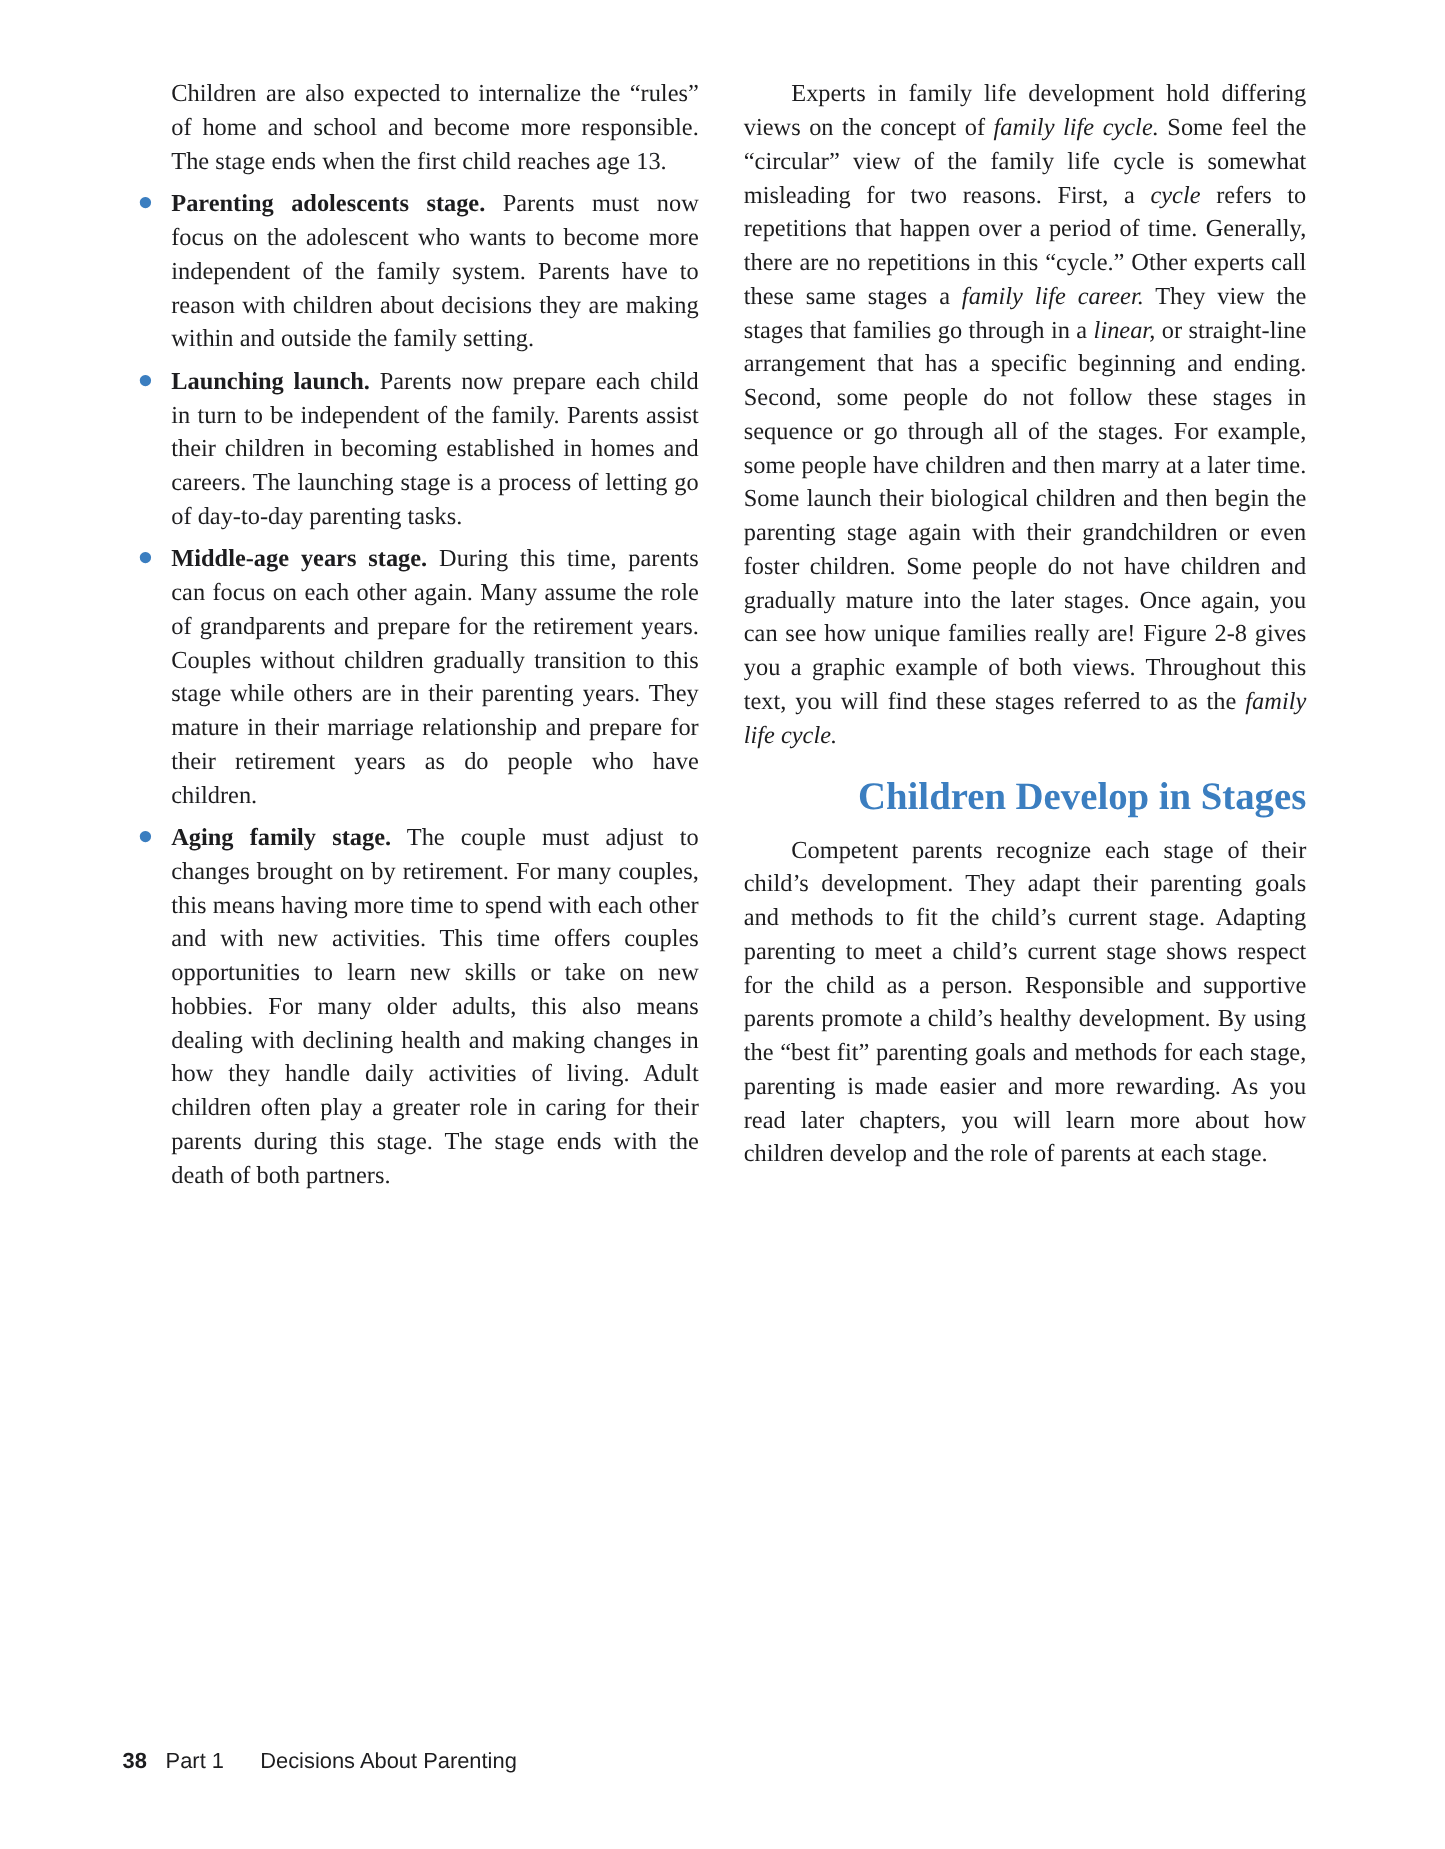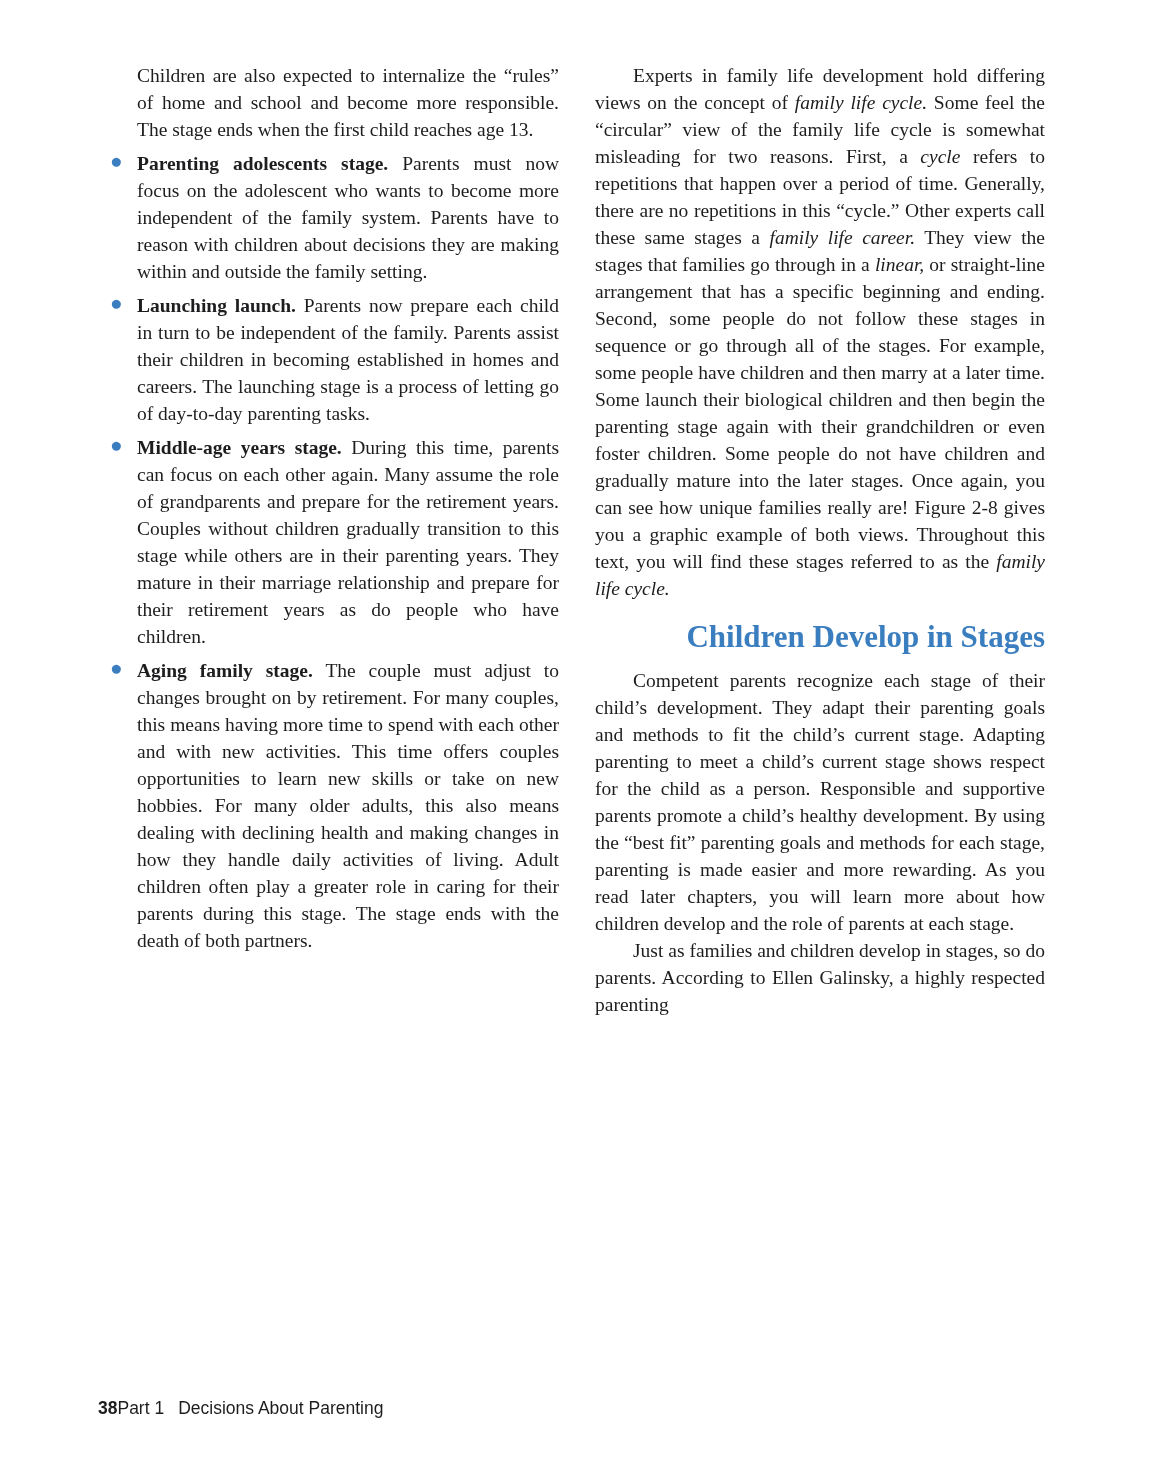--- a/index.html
+++ b/index.html
@@ -58,22 +58,22 @@
   }
   .footer {
     position: absolute;
     left: 98px;
     bottom: 60px;
     font-family: "Liberation Sans", sans-serif;
     font-size: 17.5px;
     color: #1d1d1f;
     white-space: nowrap;
   }
-  .footer .page-num { font-weight: bold; }
-  .footer .part     { margin-right: 14px; }
+  .footer .page-num { font-weight: bold; margin-right: 15px; }
+  .footer .part     { margin-right: 29px; }
 </style>
 </head>
 <body>
 
 <div class="page">
 
   <div class="col col-left">
     <p class="body-text">Children are also expected to internalize the “rules” of home and school and become more responsible. The stage ends when the first child reaches age 13.</p>
 
     <ul class="stage-list">
@@ -95,20 +95,19 @@
       </li>
     </ul>
   </div>
 
   <div class="col col-right">
     <p class="body-text indent"><span>Experts in family life development hold differing views on the concept of </span><span class="it">family life cycle.</span><span> Some feel the “circular” view of the family life cycle is somewhat misleading for two reasons. First, a </span><span class="it">cycle</span><span> refers to repetitions that happen over a period of time. Generally, there are no repetitions in this “cycle.” Other experts call these same stages a </span><span class="it">family life career.</span><span> They view the stages that families go through in a </span><span class="it">linear,</span><span> or straight-line arrangement that has a specific beginning and ending. Second, some people do not follow these stages in sequence or go through all of the stages. For example, some people have children and then marry at a later time. Some launch their biological children and then begin the parenting stage again with their grandchildren or even foster children. Some people do not have children and gradually mature into the later stages. Once again, you can see how unique families really are! Figure 2-8 gives you a graphic example of both views. Throughout this text, you will find these stages referred to as the </span><span class="it">family life cycle.</span></p>
 
     <h2 class="section-heading">Children Develop in Stages</h2>
     <p class="body-text indent">Competent parents recognize each stage of their child’s development. They adapt their parenting goals and methods to fit the child’s current stage. Adapting parenting to meet a child’s current stage shows respect for the child as a person. Responsible and supportive parents promote a child’s healthy development. By using the “best fit” parenting goals and methods for each stage, parenting is made easier and more rewarding. As you read later chapters, you will learn more about how children develop and the role of parents at each stage.</p>
 
-    <p class="body-text indent">Just as families and children develop in stages, so do parents. According to Ellen Galinsky, a highly respected parenting</p>
   </div>
 
   <div class="footer">
     <span class="page-num">38</span><span class="part">Part 1</span><span>Decisions About Parenting</span>
   </div>
 
 </div>
 
 </body></html>

